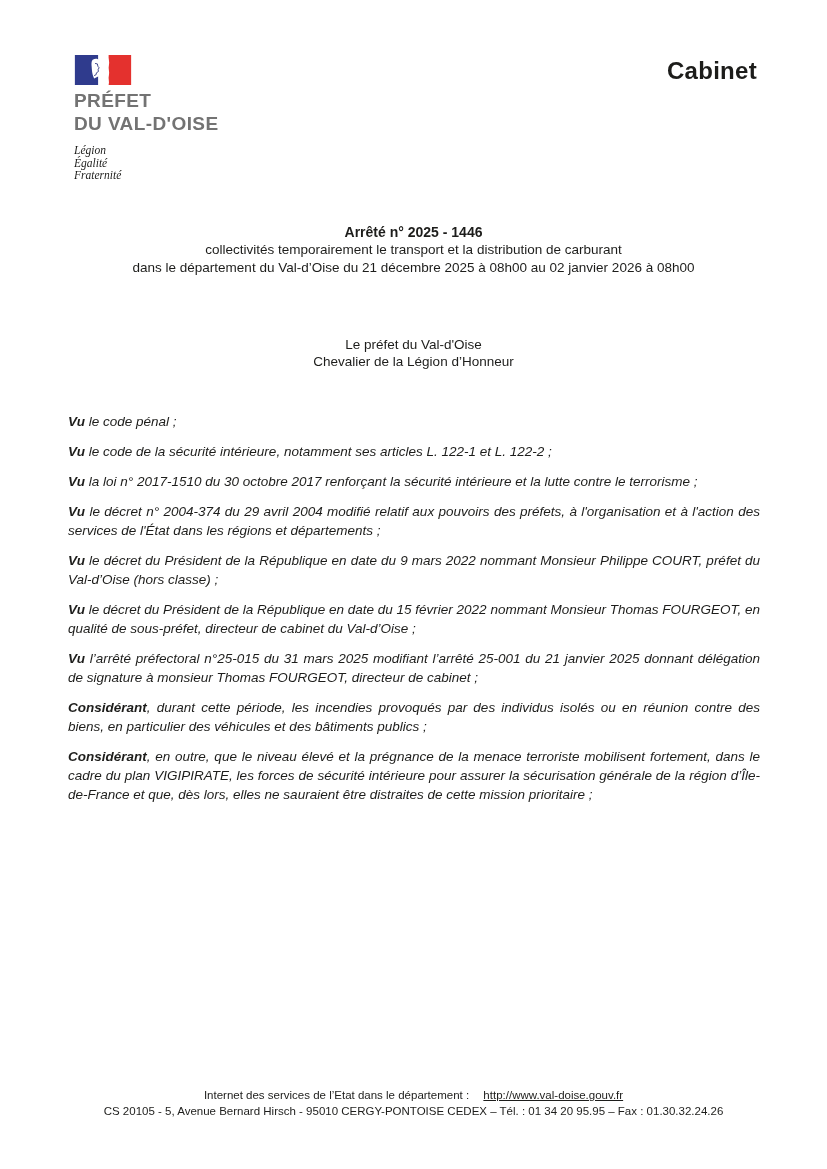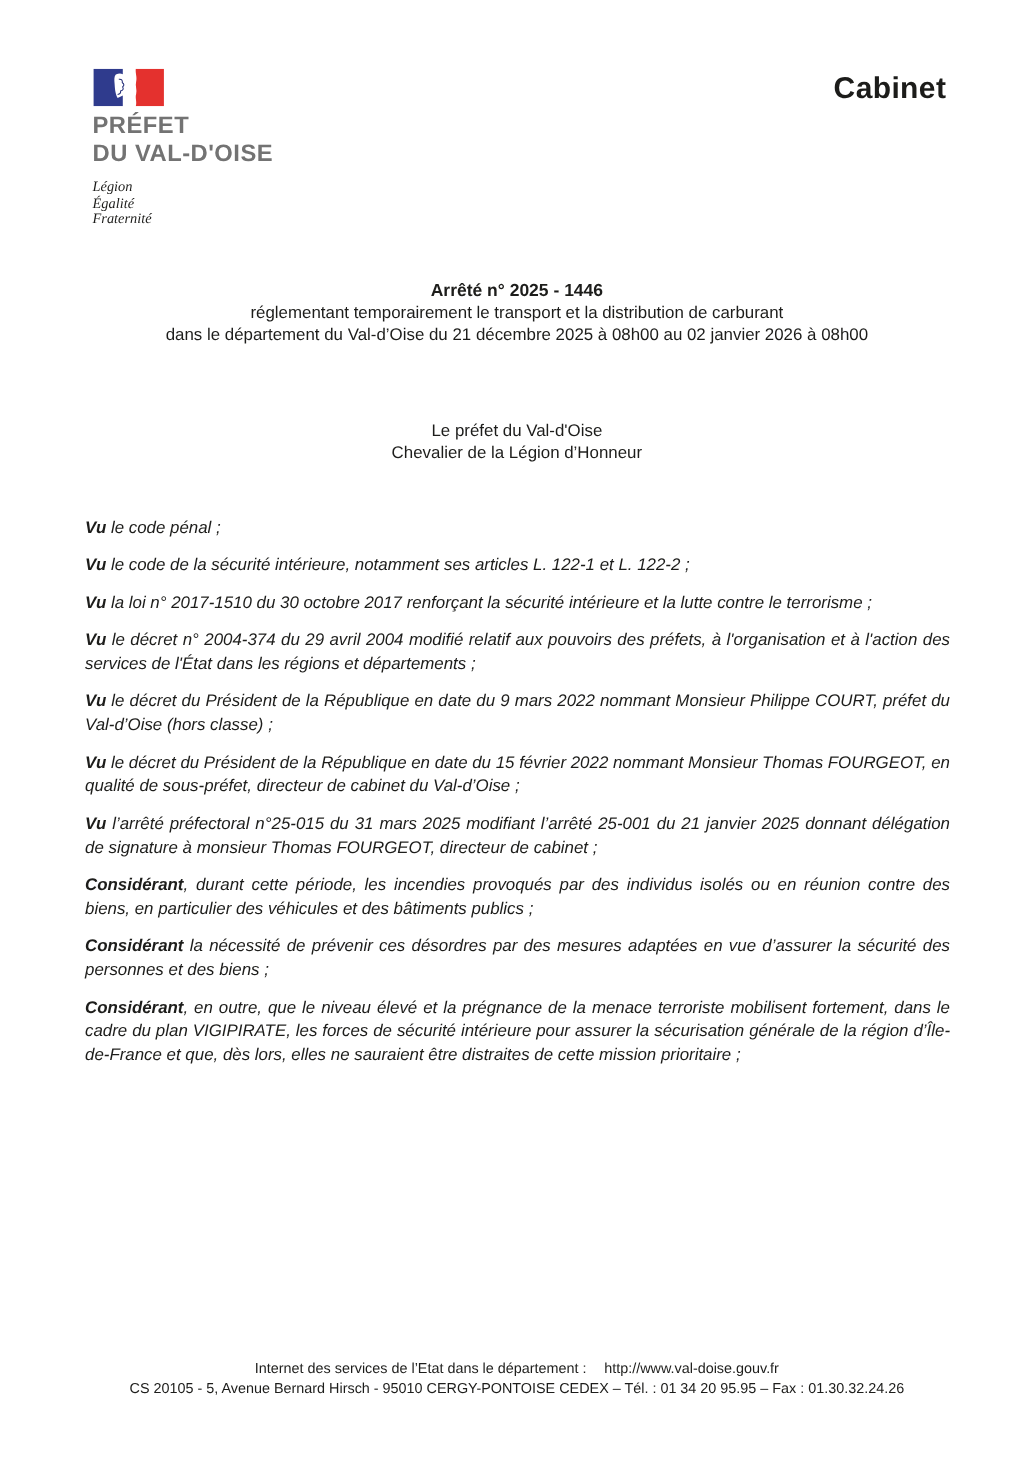--- a/index.html
+++ b/index.html
@@ -45,21 +45,21 @@
     font-size: 13.5px; line-height: 19px; text-align: justify;
   }
   .body-block p { margin: 0 0 11px 0; font-style: italic; }
   .lead { font-weight: 700; }
 
   
   .footer {
     position: absolute; top: 1088px; left: 30px; right: 30px;
     text-align: center; font-size: 11.5px; line-height: 15.5px; color: #1d1d1b;
   }
-  .footer-url { color: inherit; cursor: pointer; margin-left: 11px; }
+  .footer-url { text-decoration: underline; color: inherit; cursor: pointer; margin-left: 11px; }
 </style>
 </head>
 <body>
 
 <div class="page">
 
   <div class="logo-block">
     <svg class="flag" viewBox="0 0 60 32" aria-hidden="true">
       <rect x="0" y="0" width="25" height="32" fill="#2f3b8d"></rect>
       <rect x="25" y="0" width="11" height="32" fill="#ffffff"></rect>
@@ -75,39 +75,38 @@
       <div>Légion</div>
       <div>Égalité</div>
       <div>Fraternité</div>
     </div>
   </div>
 
   <div class="cabinet">Cabinet</div>
 
   <div class="title-block">
     <div class="title-main">Arrêté n° 2025 - 1446</div>
-    <div>réglementant temporairement le transport et la distribution de carburant</div>
+    <div>collectivités temporairement le transport et la distribution de carburant</div>
     <div>dans le département du Val-d’Oise du 21 décembre 2025 à 08h00 au 02 janvier 2026 à 08h00</div>
   </div>
 
   <div class="authority-block">
     <div>Le préfet du Val-d'Oise</div>
     <div>Chevalier de la Légion d’Honneur</div>
   </div>
 
   <div class="body-block">
     <p><span class="lead">Vu</span><span> le code pénal ;</span></p>
     <p><span class="lead">Vu</span><span> le code de la sécurité intérieure, notamment ses articles L. 122-1 et L. 122-2 ;</span></p>
     <p><span class="lead">Vu</span><span> la loi n° 2017-1510 du 30 octobre 2017 renforçant la sécurité intérieure et la lutte contre le terrorisme ;</span></p>
     <p><span class="lead">Vu</span><span> le décret n° 2004-374 du 29 avril 2004 modifié relatif aux pouvoirs des préfets, à l'organisation et à l'action des services de l'État dans les régions et départements ;</span></p>
     <p><span class="lead">Vu</span><span> le décret du Président de la République en date du 9 mars 2022 nommant Monsieur Philippe COURT, préfet du Val-d’Oise (hors classe) ;</span></p>
     <p><span class="lead">Vu</span><span> le décret du Président de la République en date du 15 février 2022 nommant Monsieur Thomas FOURGEOT, en qualité de sous-préfet, directeur de cabinet du Val-d’Oise ;</span></p>
     <p><span class="lead">Vu</span><span> l’arrêté préfectoral n°25-015 du 31 mars 2025 modifiant l’arrêté 25-001 du 21 janvier 2025 donnant délégation de signature à monsieur Thomas FOURGEOT, directeur de cabinet ;</span></p>
     <p><span class="lead">Considérant</span><span>, durant cette période, les incendies provoqués par des individus isolés ou en réunion contre des biens, en particulier des véhicules et des bâtiments publics ;</span></p>
-    <p><span class="lead">Considérant</span><span> la nécessité de prévenir ces désordres par des mesures adaptées en vue d’assurer la sécurité des personnes et des biens ;</span></p>
     <p><span class="lead">Considérant</span><span>, en outre, que le niveau élevé et la prégnance de la menace terroriste mobilisent fortement, dans le cadre du plan VIGIPIRATE, les forces de sécurité intérieure pour assurer la sécurisation générale de la région d’Île-de-France et que, dès lors, elles ne sauraient être distraites de cette mission prioritaire ;</span></p>
   </div>
 
   <div class="footer">
     <div><span>Internet des services de l’Etat dans le département : </span><span class="footer-url">http://www.val-doise.gouv.fr</span></div>
     <div>CS 20105 - 5, Avenue Bernard Hirsch - 95010 CERGY-PONTOISE CEDEX – Tél. : 01 34 20 95.95 – Fax : 01.30.32.24.26</div>
   </div>
 
 </div>
 

